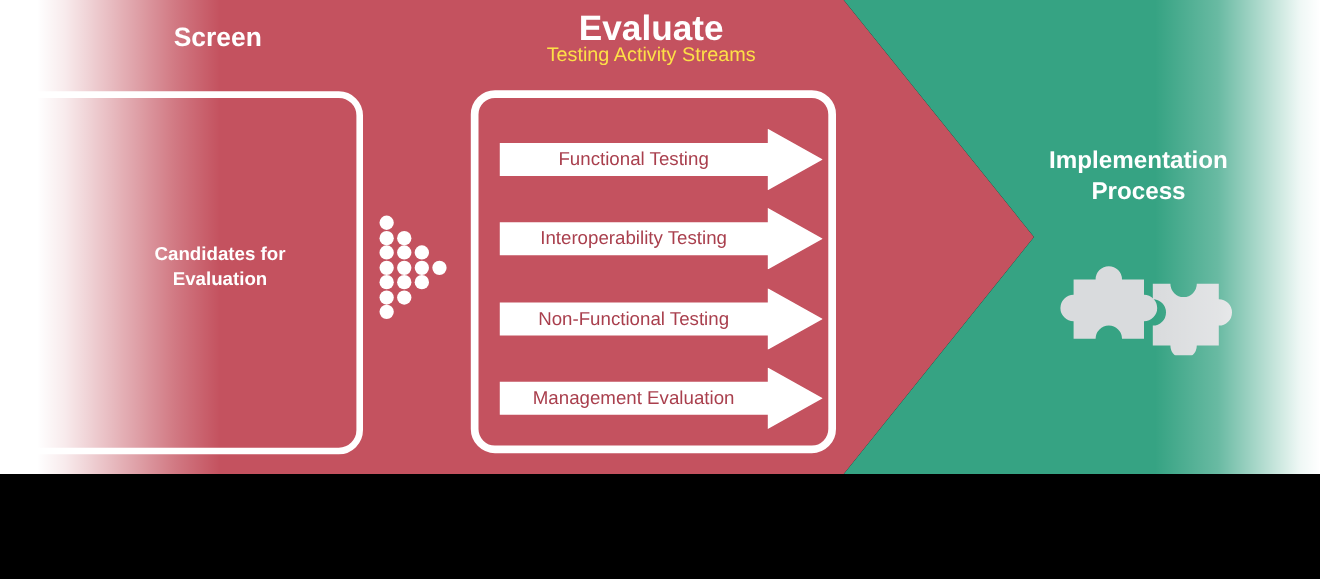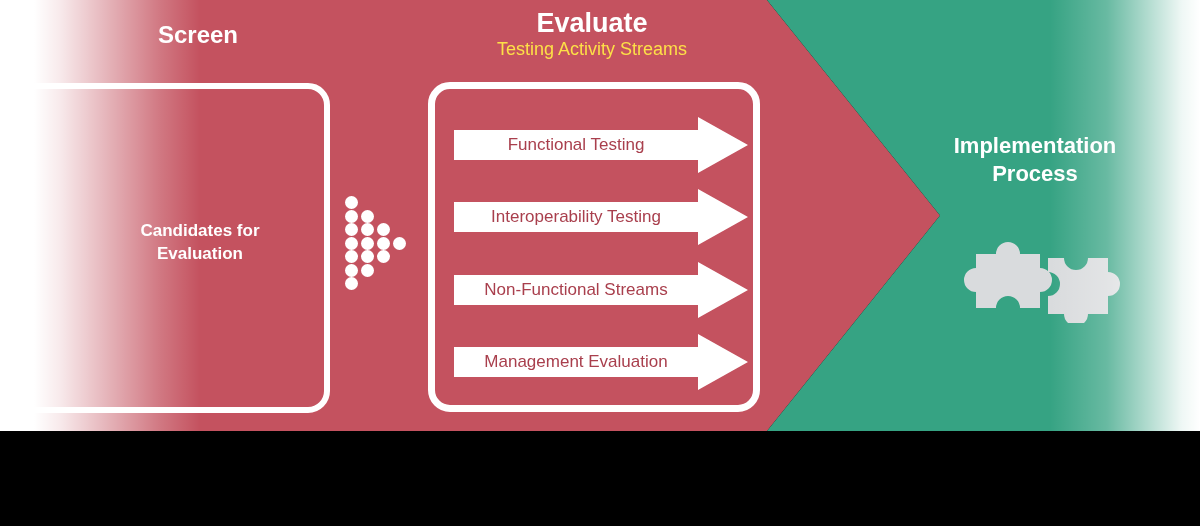--- a/index.html
+++ b/index.html
@@ -87,21 +87,21 @@
   #screen-heading {
     left: 98px;
     top: 22px;
     width: 200px;
     font-size: 24px;
   }
   #evaluate-heading {
     left: 492px;
     top: 8px;
     width: 200px;
-    font-size: 27px;
+    font-size: 32px;
   }
   #evaluate-subheading {
     position: absolute;
     left: 472px;
     top: 39px;
     width: 240px;
     text-align: center;
     color: #fde047;
     font-size: 18px;
     font-weight: normal;
@@ -243,21 +243,21 @@
     <div id="evaluate-subheading">Testing Activity Streams</div>
 
     <div id="evaluate-box">
       <div class="stream-arrow" id="stream-0">
         <div class="stream-label">Functional Testing</div>
       </div>
       <div class="stream-arrow" id="stream-1">
         <div class="stream-label">Interoperability Testing</div>
       </div>
       <div class="stream-arrow" id="stream-2">
-        <div class="stream-label">Non-Functional Streams</div>
+        <div class="stream-label">Non-Functional Testing</div>
       </div>
       <div class="stream-arrow" id="stream-3">
         <div class="stream-label">Management Evaluation</div>
       </div>
     </div>
 
     <div id="implementation-heading" class="stage-heading">Implementation Process</div>
 
     <div id="puzzle">
       <svg width="165" height="95" viewBox="0 0 165 95" xmlns="http://www.w3.org/2000/svg">

